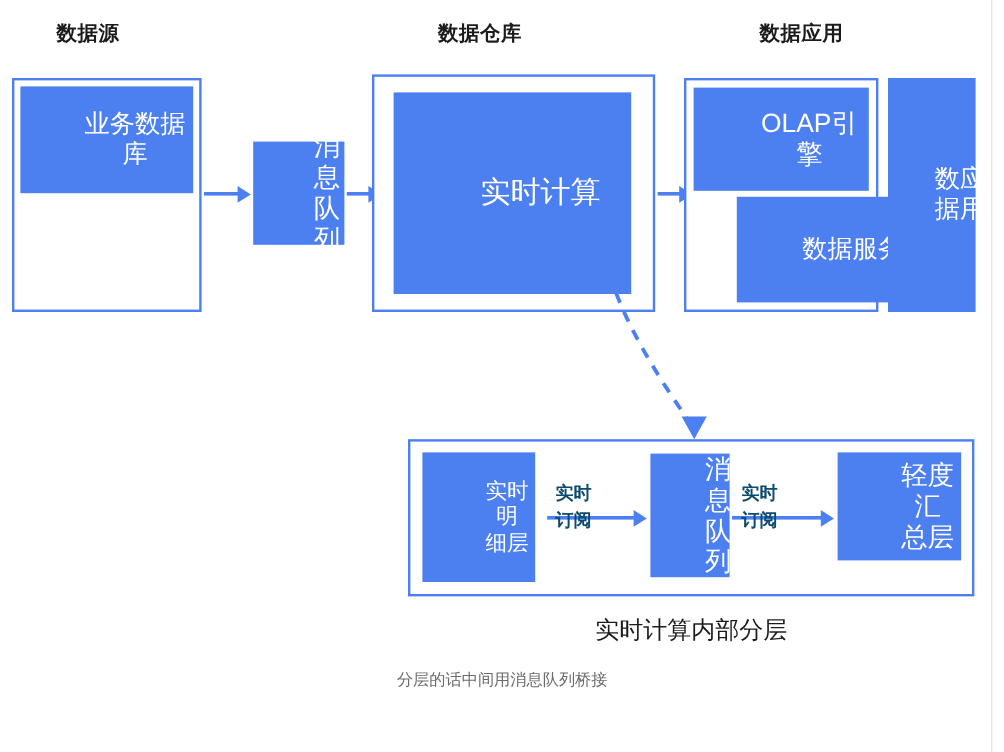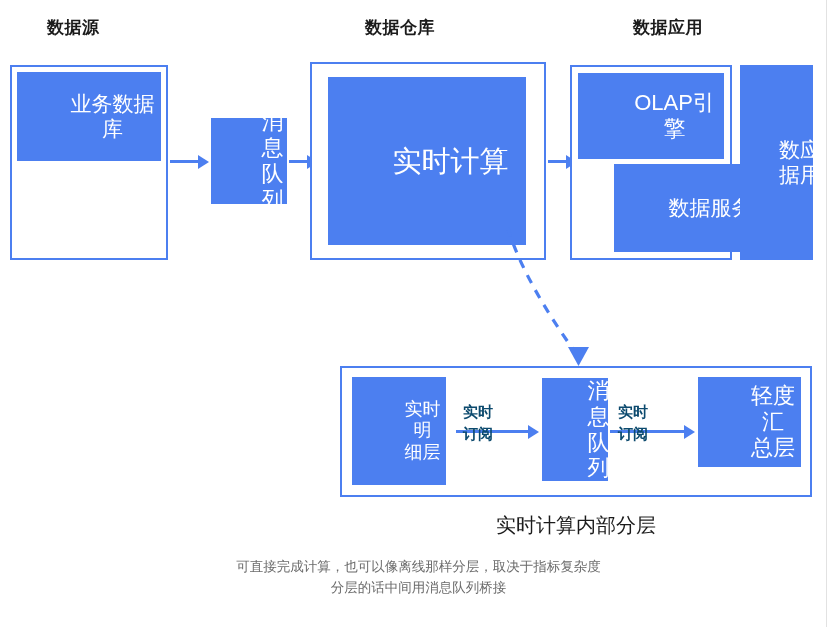--- a/index.html
+++ b/index.html
@@ -126,21 +126,21 @@
   <div class="bluebox" style="left:211px; top:118px; width:76px; height:86px; font-size:22px; flex-direction:column;">
     <span>消息</span>
     <span>队列</span>
   </div>
 
   <div class="arrow-line" style="left:289px; top:160px; width:21px;"></div>
   <div class="arrow-head" style="left:307px; top:154.5px;"></div>
 
   <div class="group" style="left:310px; top:62px; width:236px; height:198px;">
   </div>
-  <div class="bluebox" style="left:328px; top:77px; width:198px; height:168px; font-size:29px;">实时计算</div>
+  <div class="bluebox" style="left:328px; top:77px; width:198px; height:168px; font-size:25px;">实时计算</div>
 
   <div class="arrow-line" style="left:548px; top:160px; width:21px;"></div>
   <div class="arrow-head" style="left:566px; top:154.5px;"></div>
 
   <div class="group" style="left:570px; top:65px; width:162px; height:195px;">
   </div>
   <div class="bluebox" style="left:578px; top:73px; width:146px; height:86px; font-size:22px;">OLAP引擎</div>
   <div class="bluebox" style="left:578px; top:164px; width:146px; height:88px; font-size:21px;margin-left:36px;">数据服务</div>
 
   <div class="bluebox" style="left:740px; top:65px; width:73px; height:195px; font-size:21px; flex-direction:row;">
@@ -181,17 +181,16 @@
   </div>
 
   <div class="bluebox" style="left:698px; top:377px; width:103px; height:90px; font-size:22px; flex-direction:column;">
     <span>轻度汇</span>
     <span>总层</span>
   </div>
 
   <div class="caption-title" style="left:340px; top:512px; width:472px;">实时计算内部分层</div>
 
   <div class="caption-note" style="top:557px;">
-    <div>可直接完成计算，也可以像离线那样分层，取决于指标复杂度</div>
     <div>分层的话中间用消息队列桥接</div>
   </div>
 
 </div>
 
 </body></html>

